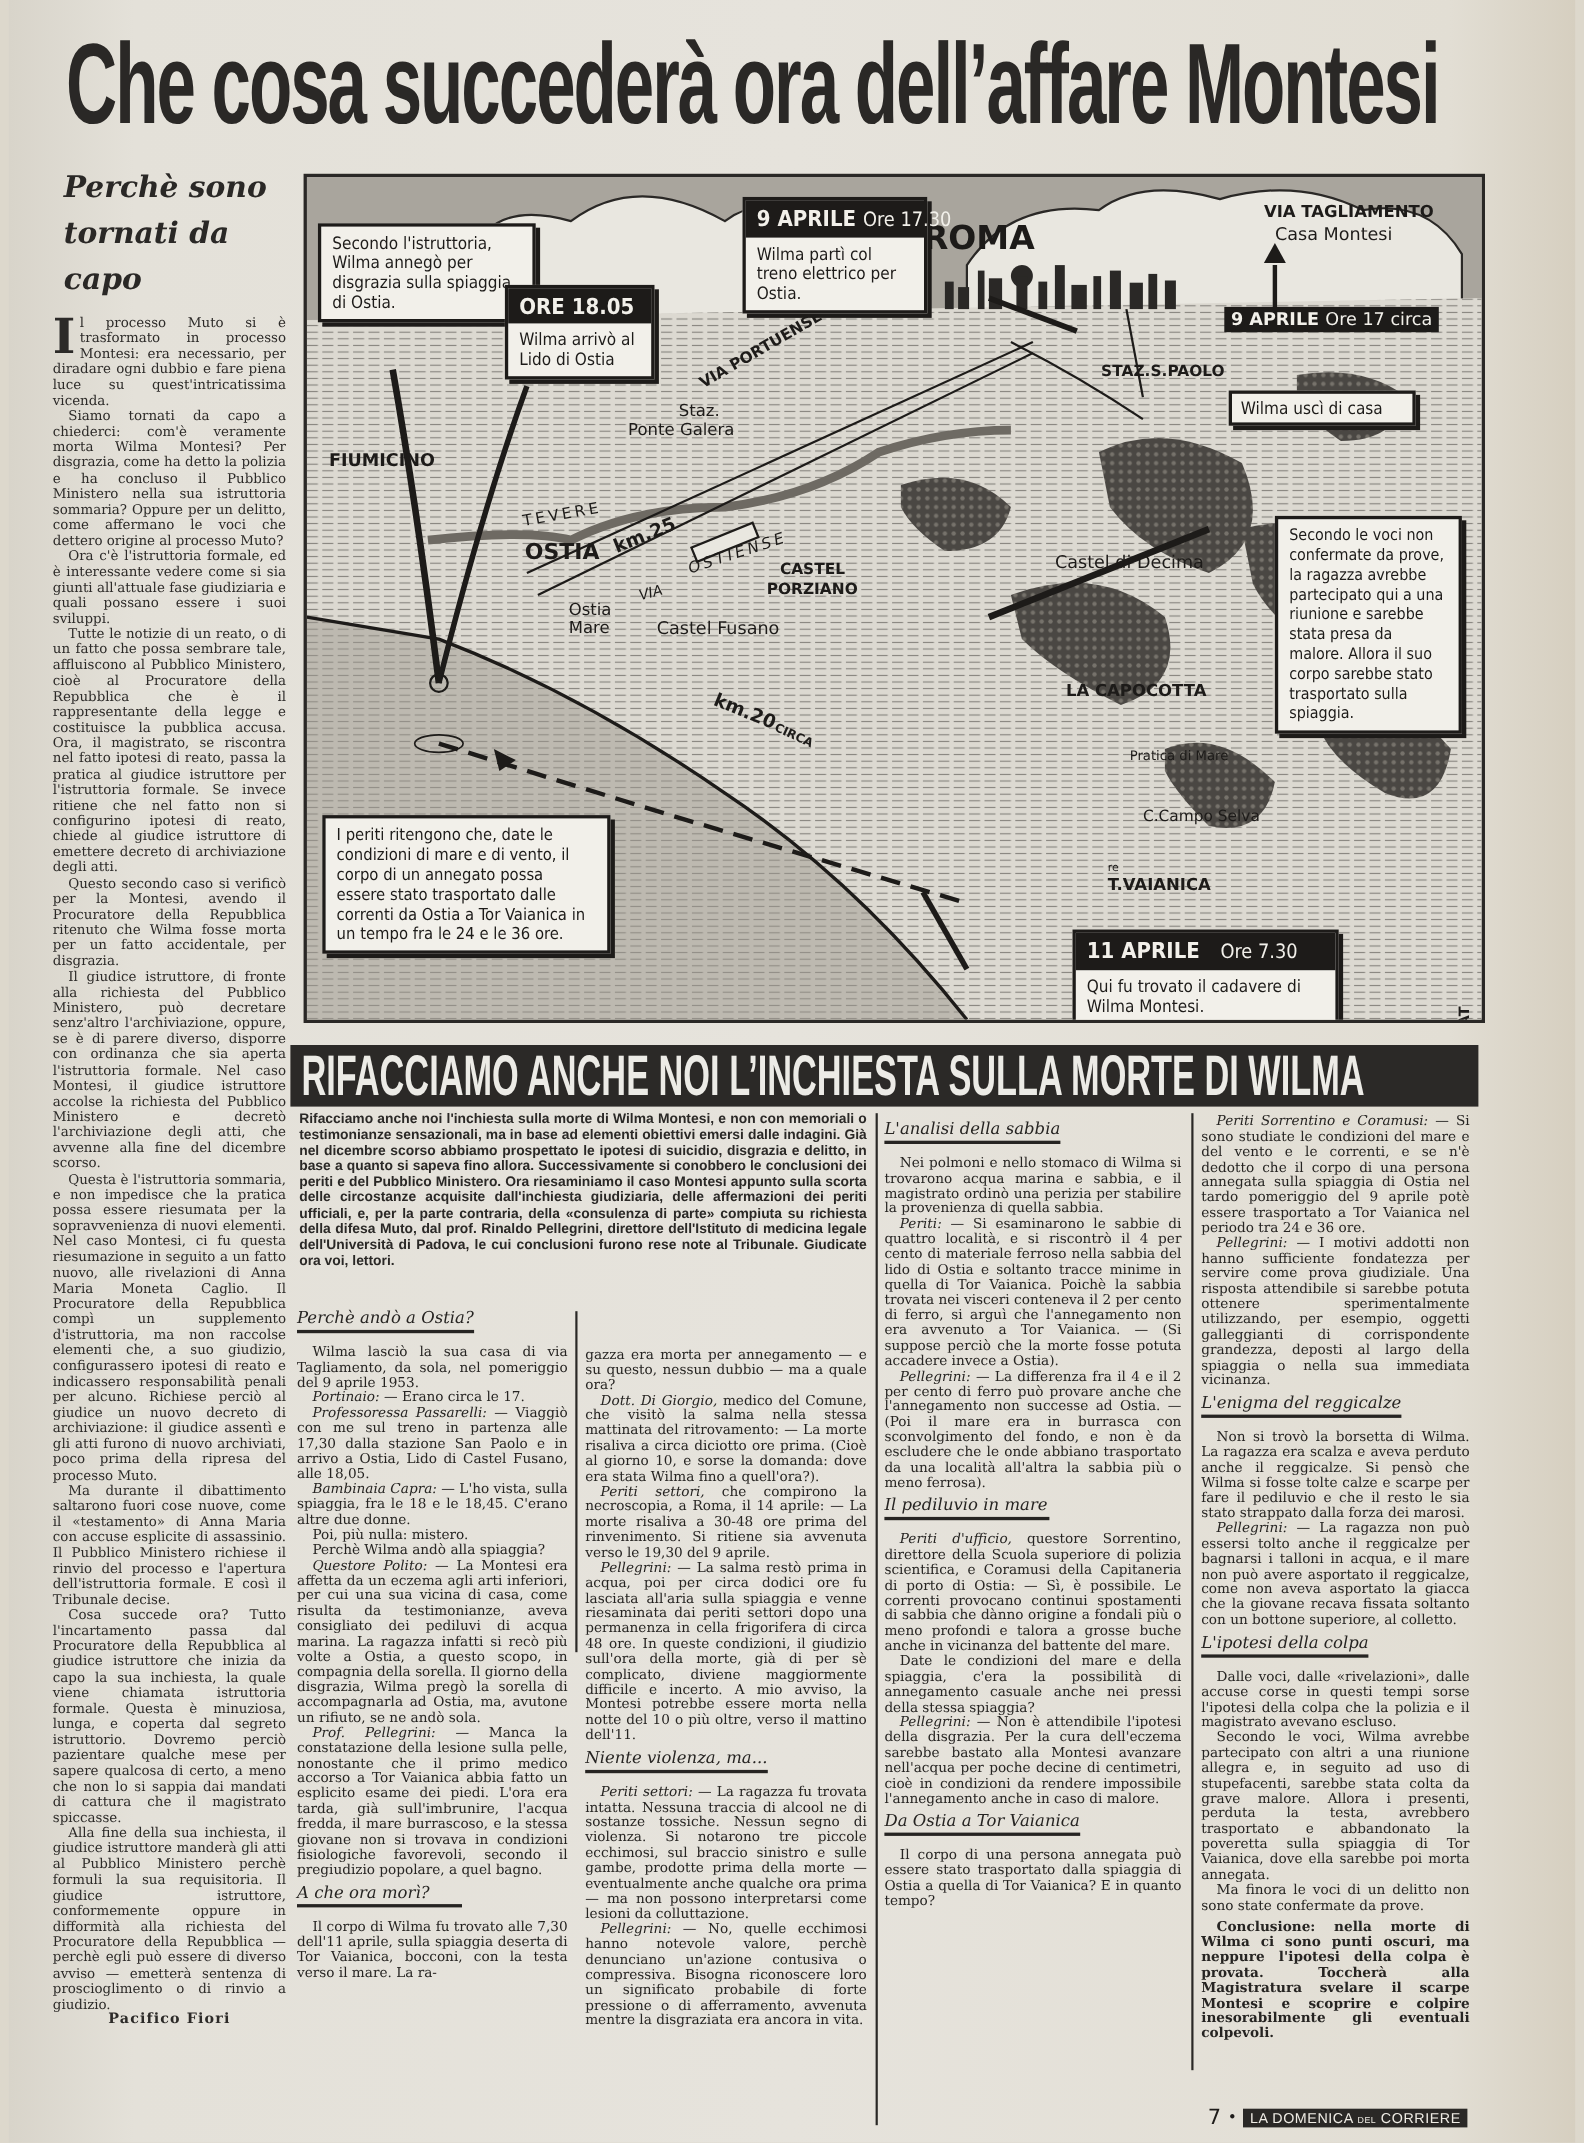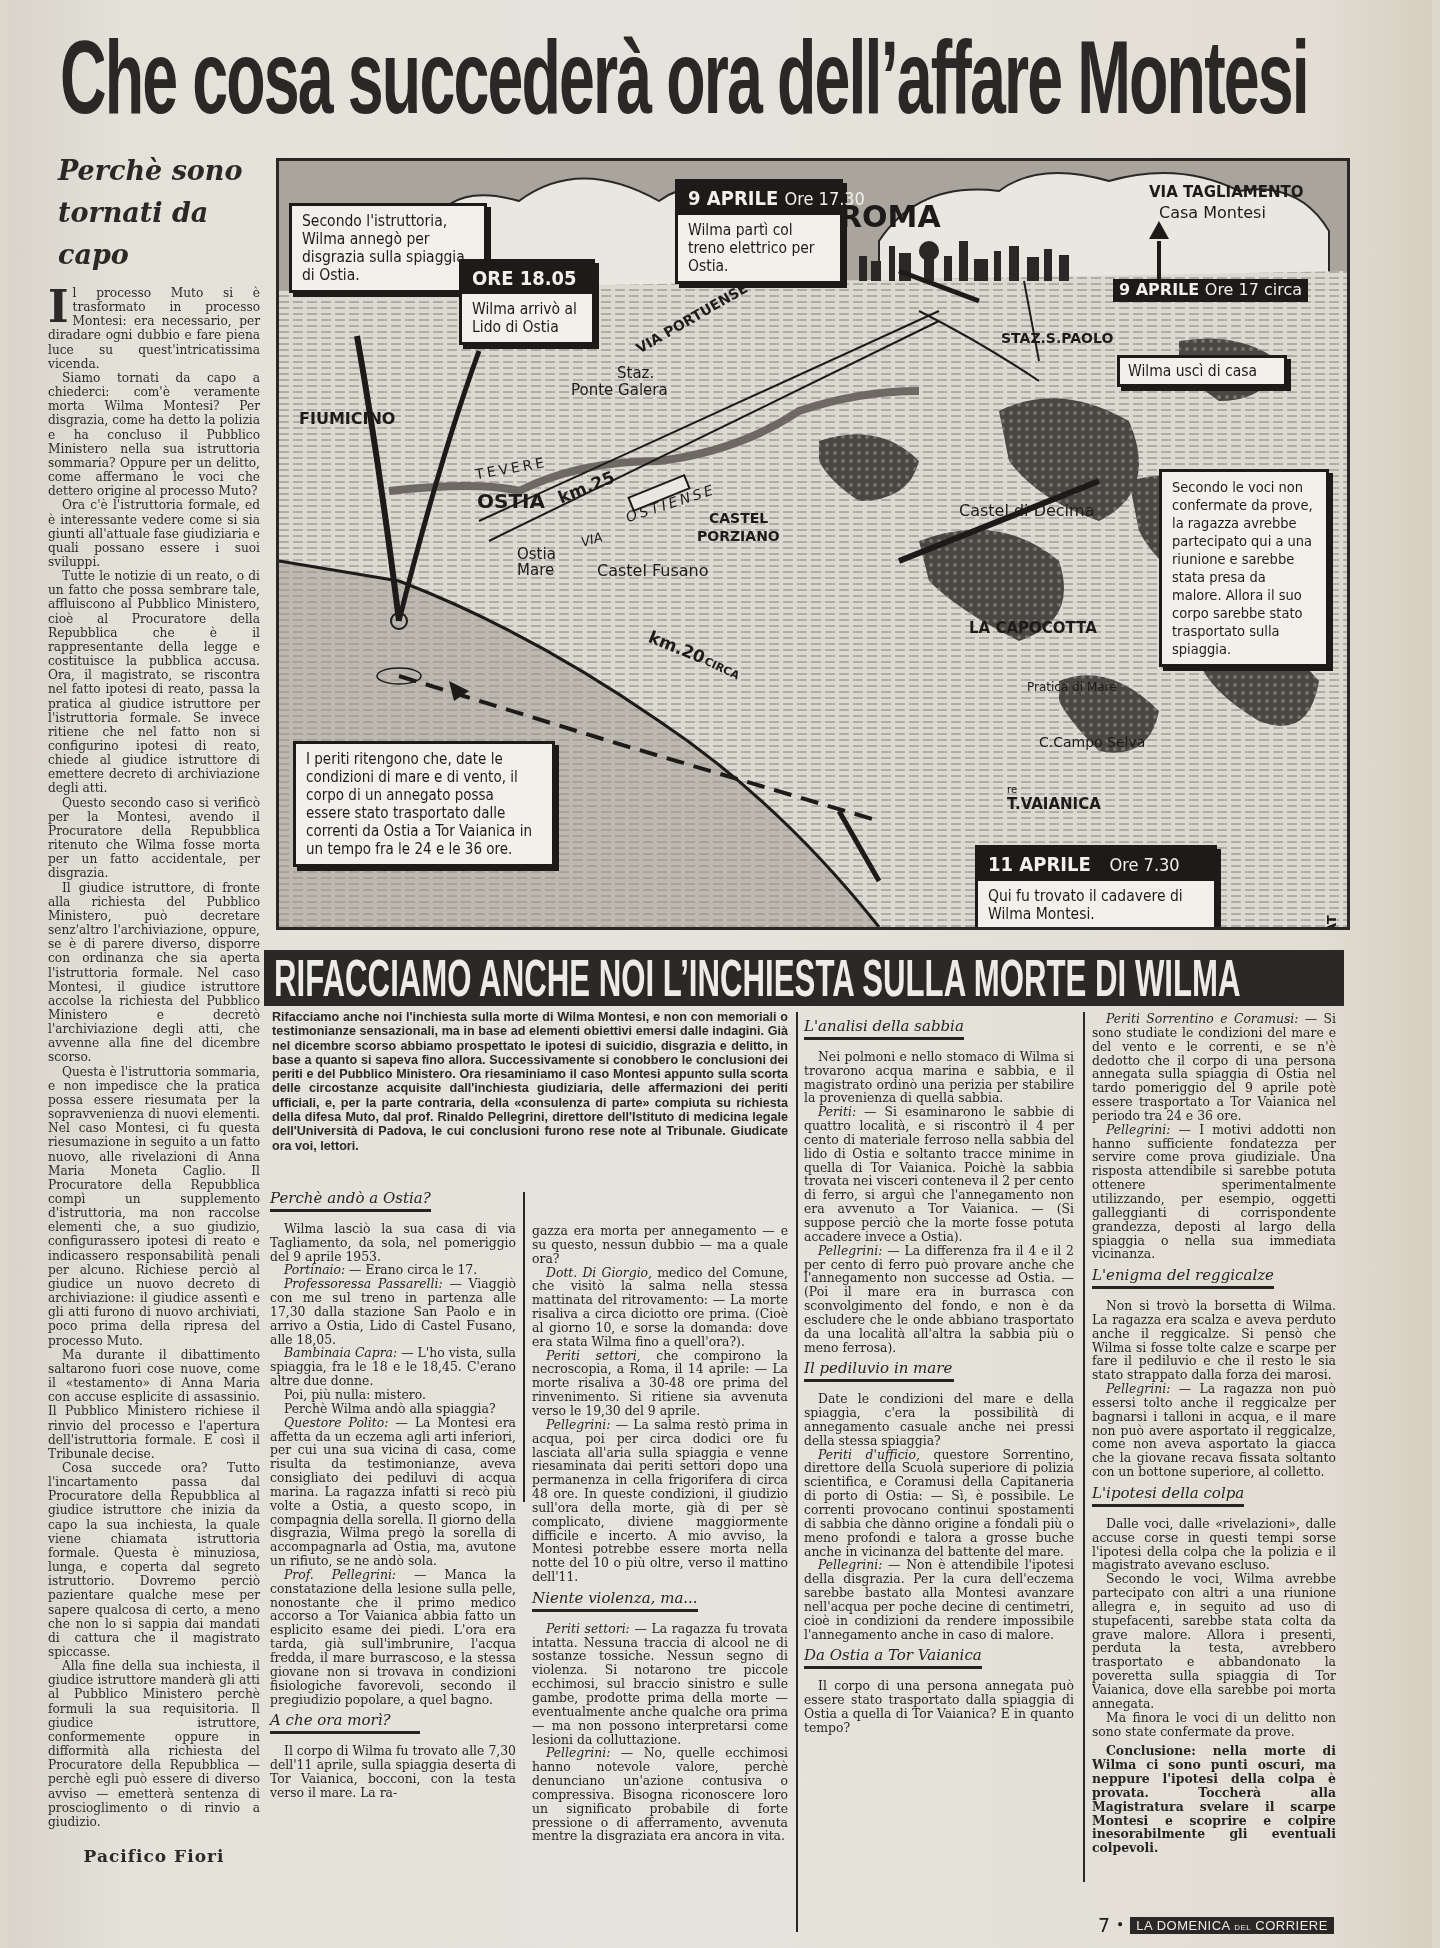--- a/index.html
+++ b/index.html
@@ -28,21 +28,21 @@
     font-size: 27px; line-height: 42px; text-align: left; color: #2a2826;
     margin: 0 0 10px 10px;
   }
   .left-body {
     font-size: 12.2px; line-height: 14.15px; text-align: justify; color: #2c2a28;
     hyphens: auto;
   }
   .left-body p { margin: 0; text-indent: 14px; }
   .left-body p.first { text-indent: 0; }
   .dropcap { float: left; font-size: 44px; line-height: 38px; margin: 2px 4px 0 0; font-weight: bold; }
-  .byline { font-weight: bold; font-size: 17px; text-align: center; margin-top: 20px; letter-spacing: 1px; }
+  .byline { font-weight: bold; font-size: 13px; text-align: center; letter-spacing: 1px; }
 
   
   .map {
     position: absolute; left: 268px; top: 158px; width: 1068px; height: 766px;
     border: 3px solid #2a2826; background: #cfcbc2; overflow: hidden;
   }
   .map svg { position: absolute; left: 0; top: 0; }
   .mlabel {
     position: absolute; font-family: "DejaVu Sans", sans-serif; color: #1d1b19;
     white-space: nowrap; line-height: 1.05;
@@ -288,22 +288,22 @@
     <p><span class="sp">Periti settori:</span><span> — La ragazza fu trovata intatta. Nessuna traccia di alcool ne di sostanze tossiche. Nessun segno di violenza. Si notarono tre piccole ecchimosi, sul braccio sinistro e sulle gambe, prodotte prima della morte — eventualmente anche qualche ora prima — ma non possono interpretarsi come lesioni da colluttazione.</span></p>
     <p><span class="sp">Pellegrini:</span><span> — No, quelle ecchimosi hanno notevole valore, perchè denunciano un'azione contusiva o compressiva. Bisogna riconoscere loro un significato probabile di forte pressione o di afferramento, avvenuta mentre la disgraziata era ancora in vita.</span></p>
   </div>
 
   <div class="col" style="left:796px;top:1012px;width:270px;">
     <h3>L'analisi della sabbia</h3>
     <p>Nei polmoni e nello stomaco di Wilma si trovarono acqua marina e sabbia, e il magistrato ordinò una perizia per stabilire la provenienza di quella sabbia.</p>
     <p><span class="sp">Periti:</span><span> — Si esaminarono le sabbie di quattro località, e si riscontrò il 4 per cento di materiale ferroso nella sabbia del lido di Ostia e soltanto tracce minime in quella di Tor Vaianica. Poichè la sabbia trovata nei visceri conteneva il 2 per cento di ferro, si arguì che l'annegamento non era avvenuto a Tor Vaianica. — (Si suppose perciò che la morte fosse potuta accadere invece a Ostia).</span></p>
     <p><span class="sp">Pellegrini:</span><span> — La differenza fra il 4 e il 2 per cento di ferro può provare anche che l'annegamento non successe ad Ostia. — (Poi il mare era in burrasca con sconvolgimento del fondo, e non è da escludere che le onde abbiano trasportato da una località all'altra la sabbia più o meno ferrosa).</span></p>
     <h3>Il pediluvio in mare</h3>
+    <p><span class="sp">Periti d'ufficio,</span><span> questore Sorrentino, direttore della Scuola superiore di polizia scientifica, e Coramusi della Capitaneria di porto di Ostia: — Sì, è possibile. Le correnti provocano continui spostamenti di sabbia che dànno origine a fondali più o meno profondi e talora a grosse buche anche in vicinanza del battente del mare.</span></p>
     <p>Date le condizioni del mare e della spiaggia, c'era la possibilità di annegamento casuale anche nei pressi della stessa spiaggia?</p>
-    <p><span class="sp">Periti d'ufficio,</span><span> questore Sorrentino, direttore della Scuola superiore di polizia scientifica, e Coramusi della Capitaneria di porto di Ostia: — Sì, è possibile. Le correnti provocano continui spostamenti di sabbia che dànno origine a fondali più o meno profondi e talora a grosse buche anche in vicinanza del battente del mare.</span></p>
     <p><span class="sp">Pellegrini:</span><span> — Non è attendibile l'ipotesi della disgrazia. Per la cura dell'eczema sarebbe bastato alla Montesi avanzare nell'acqua per poche decine di centimetri, cioè in condizioni da rendere impossibile l'annegamento anche in caso di malore.</span></p>
     <h3>Da Ostia a Tor Vaianica</h3>
     <p>Il corpo di una persona annegata può essere stato trasportato dalla spiaggia di Ostia a quella di Tor Vaianica? E in quanto tempo?</p>
   </div>
 
   <div class="col" style="left:1084px;top:1012px;width:244px;">
     <p><span class="sp">Periti Sorrentino e Coramusi:</span><span> — Si sono studiate le condizioni del mare e del vento e le correnti, e se n'è dedotto che il corpo di una persona annegata sulla spiaggia di Ostia nel tardo pomeriggio del 9 aprile potè essere trasportato a Tor Vaianica nel periodo tra 24 e 36 ore.</span></p>
     <p><span class="sp">Pellegrini:</span><span> — I motivi addotti non hanno sufficiente fondatezza per servire come prova giudiziale. Una risposta attendibile si sarebbe potuta ottenere sperimentalmente utilizzando, per esempio, oggetti galleggianti di corrispondente grandezza, deposti al largo della spiaggia o nella sua immediata vicinanza.</span></p>
     <h3>L'enigma del reggicalze</h3>
     <p>Non si trovò la borsetta di Wilma. La ragazza era scalza e aveva perduto anche il reggicalze. Si pensò che Wilma si fosse tolte calze e scarpe per fare il pediluvio e che il resto le sia stato strappato dalla forza dei marosi.</p>

